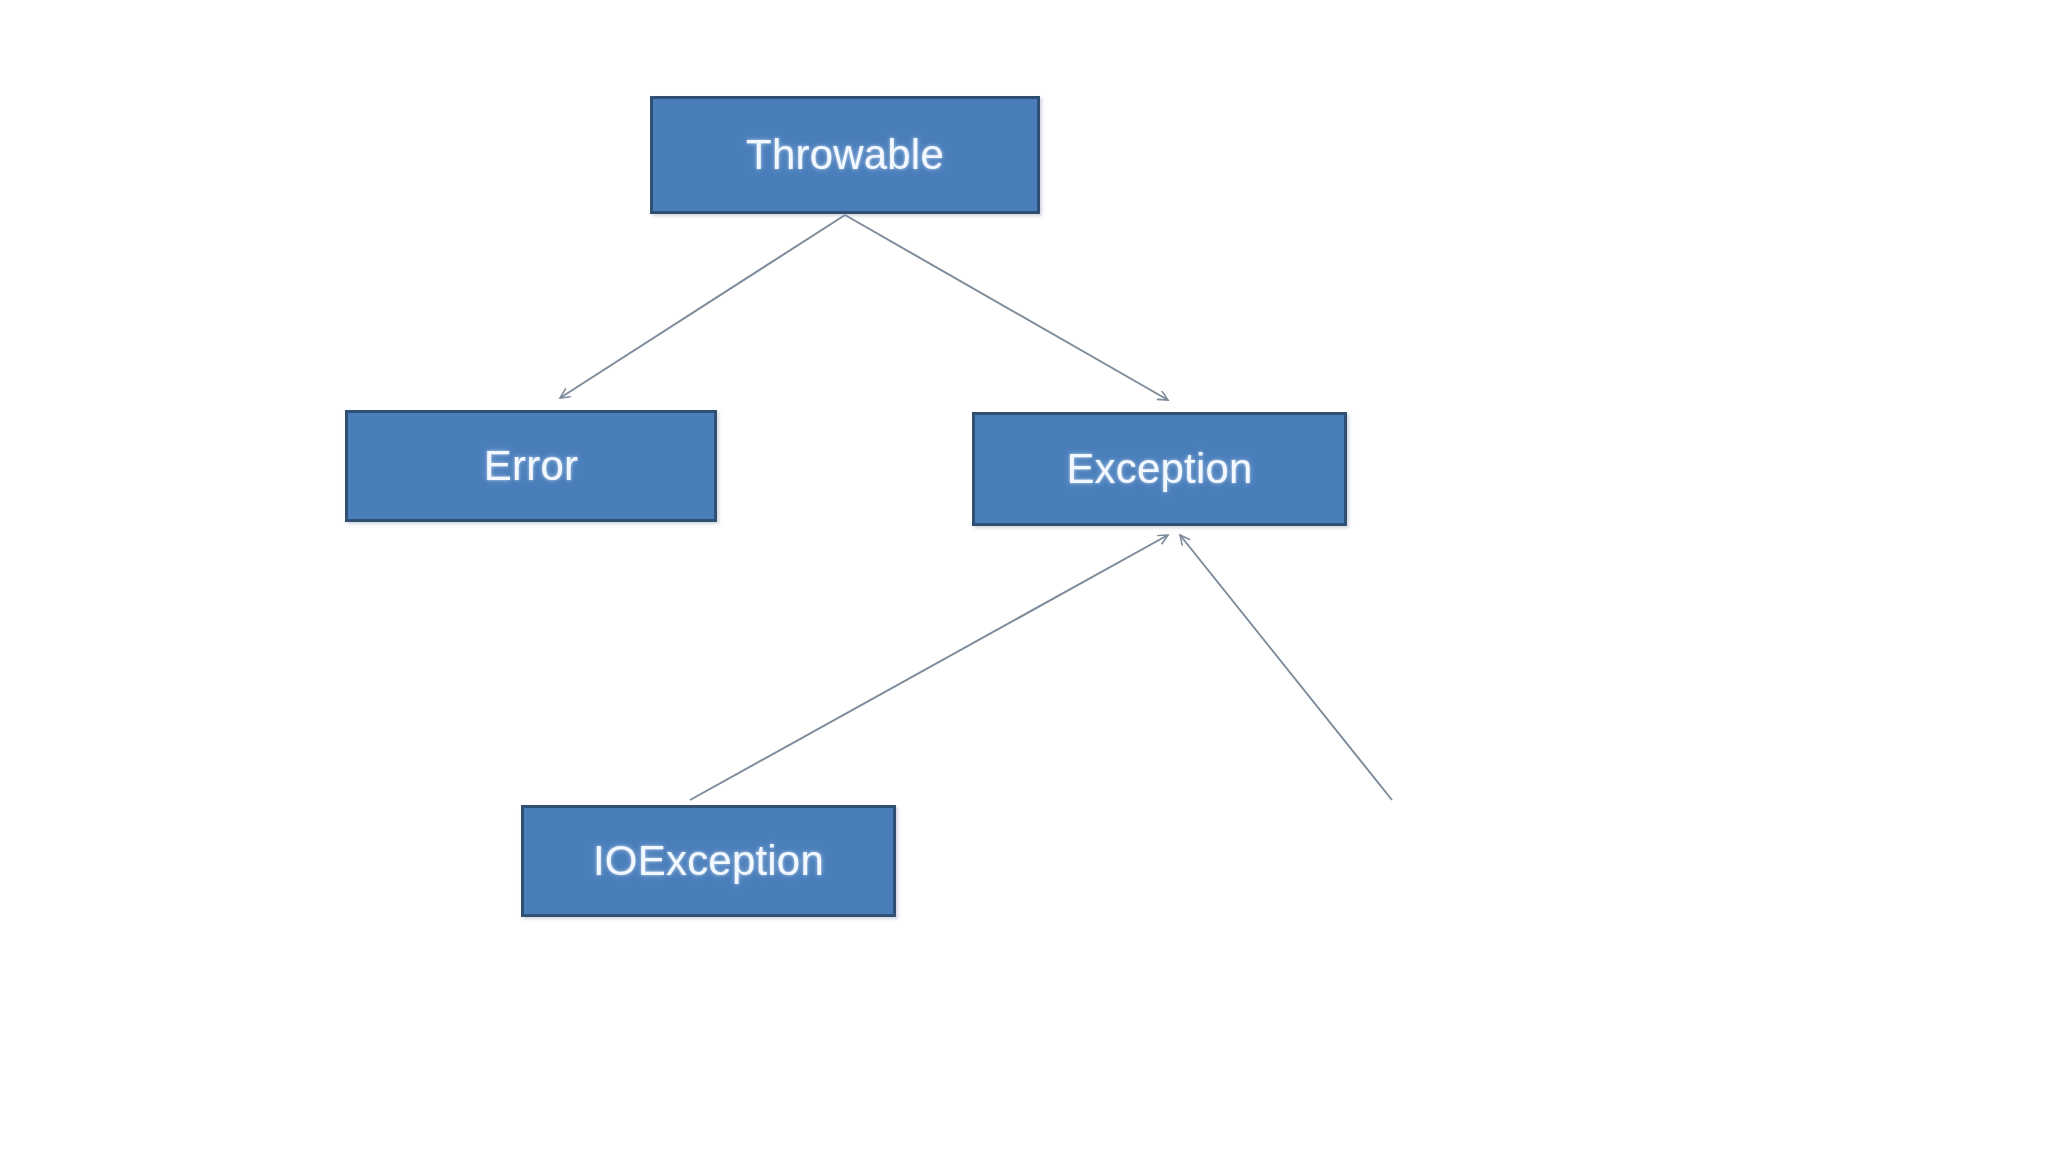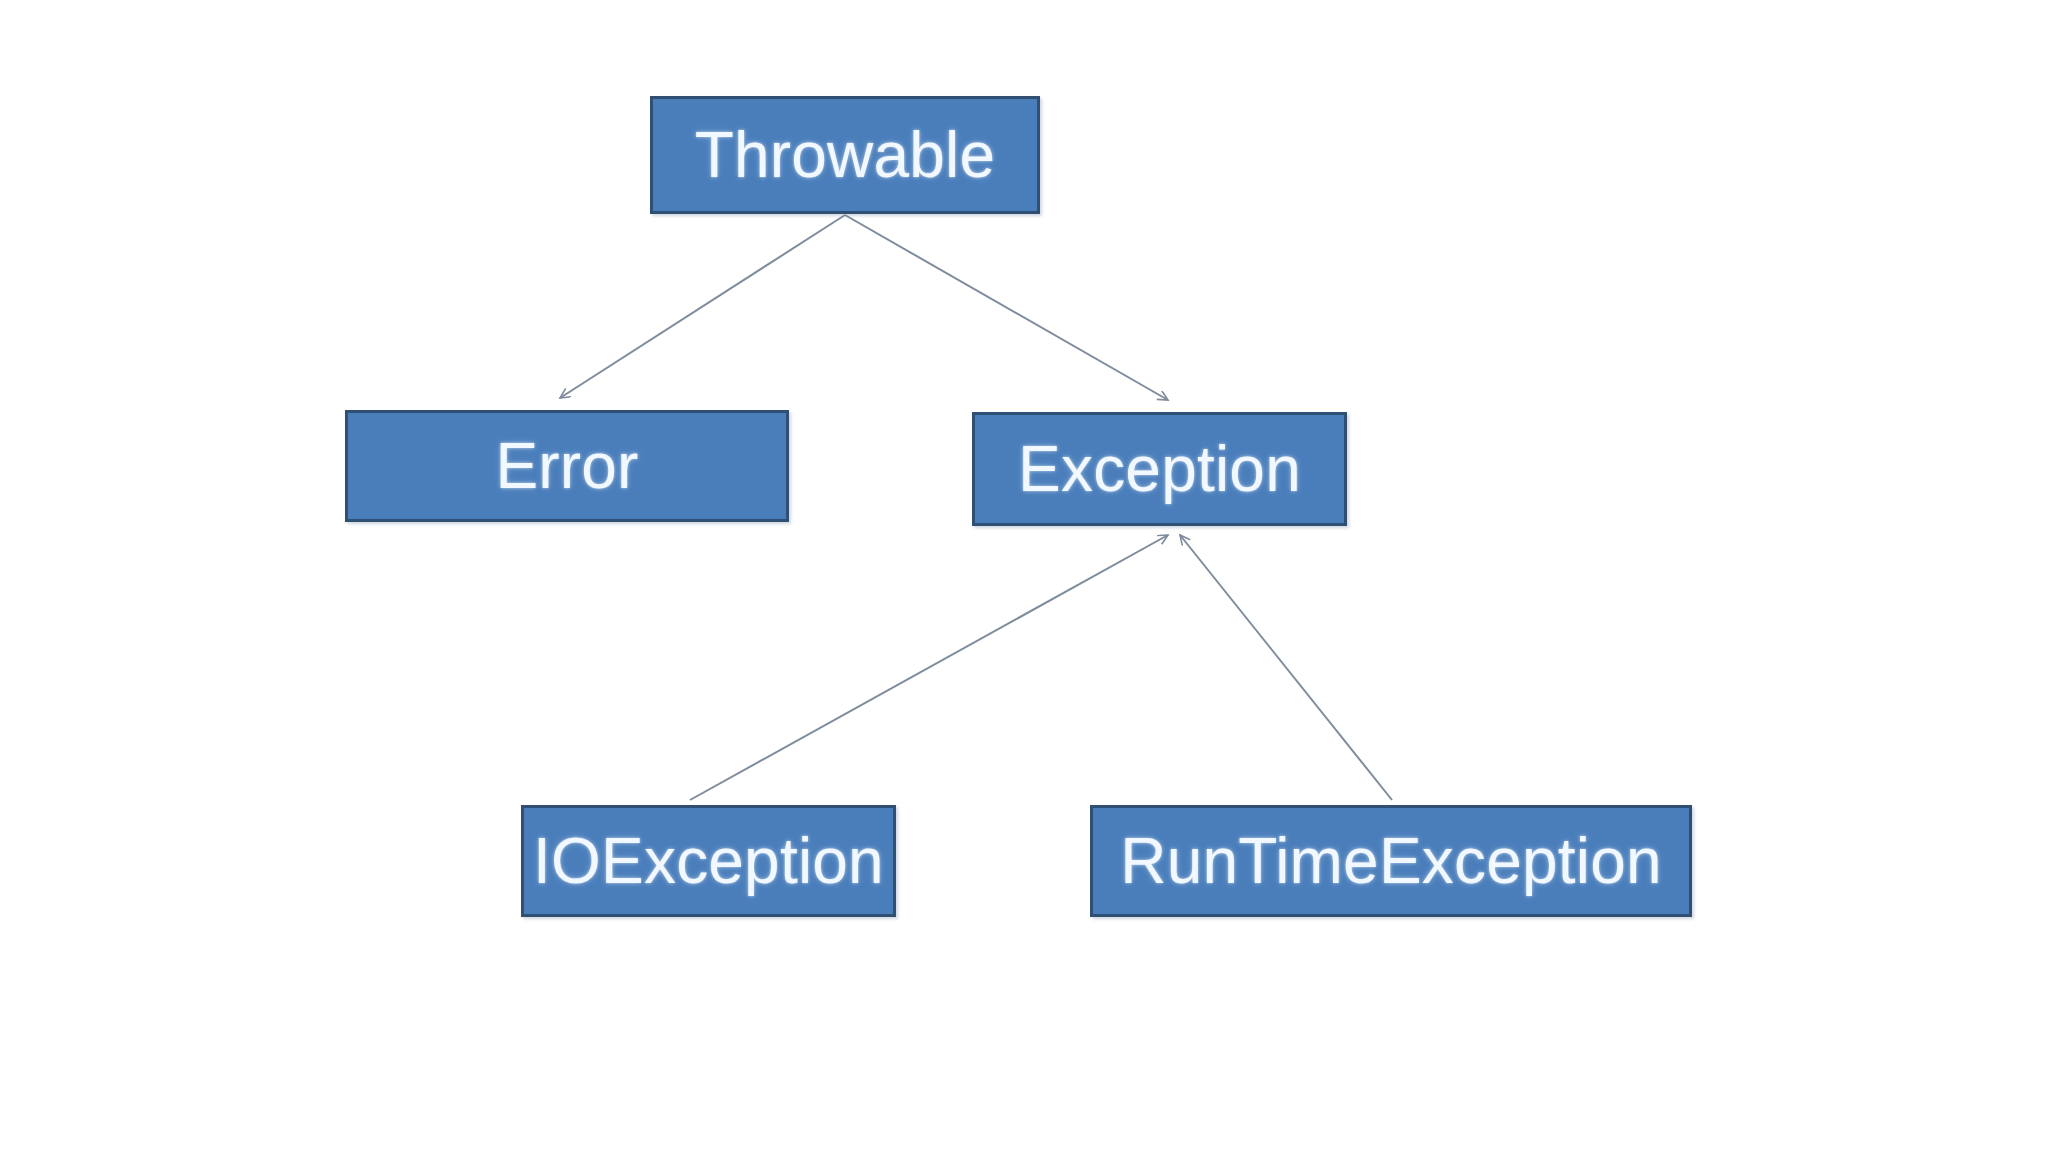--- a/index.html
+++ b/index.html
@@ -32,30 +32,30 @@
     background: #4a7ebb;
     border: 3px solid #2f4f73;
     display: flex;
     align-items: center;
     justify-content: center;
     box-shadow: 2px 2px 3px rgba(120, 140, 165, 0.35);
   }
   .node-label {
     color: #f2f8ff;
     font-family: "Liberation Sans", sans-serif;
-    font-size: 64px;
+    font-size: 42px;
     font-weight: 400;
     letter-spacing: 0.2px;
     line-height: 1;
     white-space: nowrap;
     text-shadow: 0 0 3px rgba(255,255,255,0.55), 0 0 6px rgba(210,230,250,0.35);
   }
   
   #node-throwable        { left: 650px;  top: 96px;  width: 390px; height: 118px; }
-  #node-error            { left: 345px;  top: 410px; width: 444px; height: 112px; }
+  #node-error            { left: 345px;  top: 410px; width: 372px; height: 112px; }
   #node-exception        { left: 972px;  top: 412px; width: 375px; height: 114px; }
   #node-ioexception      { left: 521px;  top: 805px; width: 375px; height: 112px; }
   #node-runtimeexception { left: 1090px; top: 805px; width: 602px; height: 112px; }
 </style>
 </head>
 <body>
 
 <div id="canvas">
 
   <svg id="edges" viewBox="0 0 2048 1152" width="2048" height="1152" xmlns="http://www.w3.org/2000/svg">
@@ -91,17 +91,14 @@
   </div>
 
   <div class="node" id="node-exception">
     <span class="node-label">Exception</span>
   </div>
 
   <div class="node" id="node-ioexception">
     <span class="node-label">IOException</span>
   </div>
 
-  <div class="node" id="node-runtimeexception">
-    <span class="node-label">RunTimeException</span>
-  </div>
 
 </div>
 
 </body></html>

